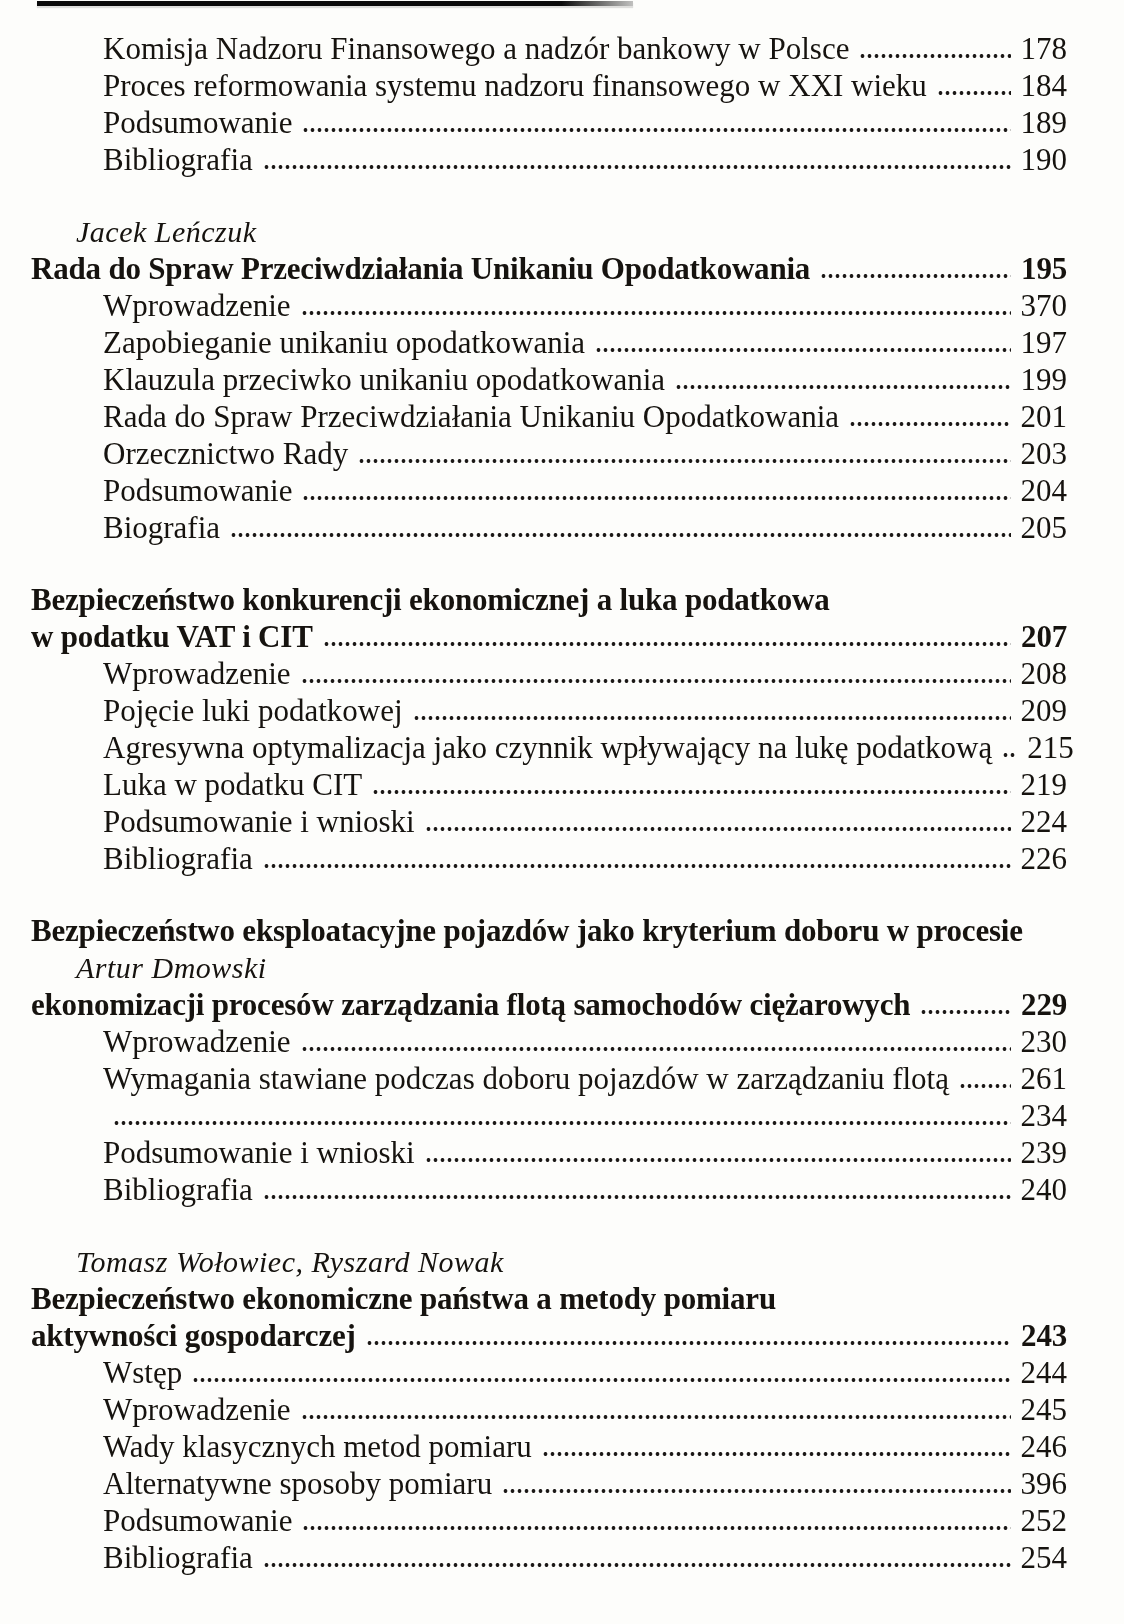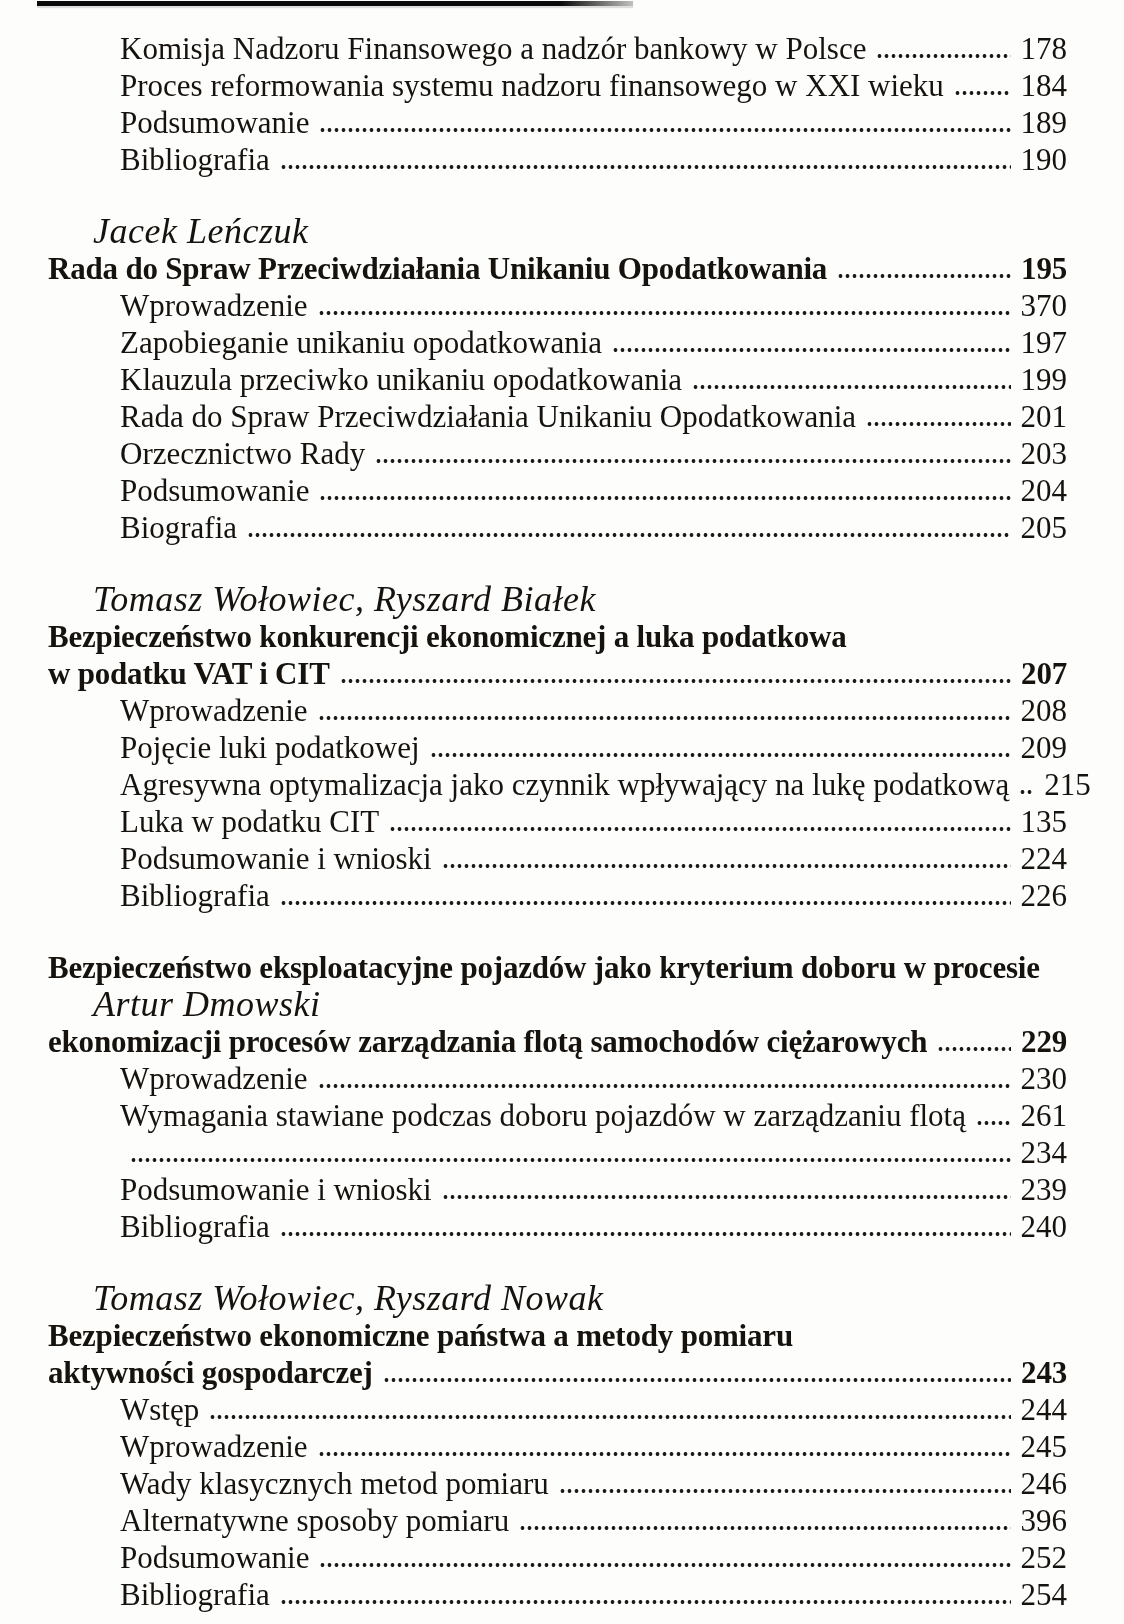--- a/index.html
+++ b/index.html
@@ -24,21 +24,21 @@
     width: 596px;
     height: 5px;
     background: linear-gradient(to right, #0b0b0b 0%, #0b0b0b 88%, rgba(11,11,11,0.25) 100%);
     box-shadow: 0 2px 1px rgba(0,0,0,0.12);
   }
   .content {
     position: absolute;
     top: 0;
     left: 0;
     right: 0;
-    padding: 30px 57px 0 48px;
+    padding: 30px 57px 0 31px;
   }
   .toc-section { margin: 0; }
   .toc-section + .toc-section { margin-top: 35px; }
 
   .row {
     display: flex;
     align-items: baseline;
     height: 37px;
     line-height: 37px;
     font-size: 31px;
@@ -57,21 +57,21 @@
   }
   .pg {
     flex: 0 0 auto;
     min-width: 46px;
     text-align: right;
   }
 
   .author-row {
     margin-left: 45px;
     font-style: italic;
-    font-size: 36px;
+    font-size: 30px;
     letter-spacing: 0.5px;
   }
   .title-row {
     margin-left: 0;
     font-weight: 700;
     letter-spacing: -0.2px;
   }
   .item-row {
     margin-left: 72px;
   }
@@ -143,23 +143,20 @@
     <span class="dots"></span>
     <span class="pg">204</span>
   </div>
         <div class="row item-row">
     <span class="label">Biografia</span>
     <span class="dots"></span>
     <span class="pg">205</span>
   </div>
       </section>
       <section class="toc-section">
-        <div class="row author-row">
-    <span class="label">Tomasz Wołowiec, Ryszard Białek</span>
-  </div>
         <div class="row title-row">
     <span class="label">Bezpieczeństwo konkurencji ekonomicznej a luka podatkowa</span>
   </div>
         <div class="row title-row">
     <span class="label">w podatku VAT i CIT</span>
     <span class="dots"></span>
     <span class="pg">207</span>
   </div>
         <div class="row item-row">
     <span class="label">Wprowadzenie</span>
@@ -172,21 +169,21 @@
     <span class="pg">209</span>
   </div>
         <div class="row item-row">
     <span class="label">Agresywna optymalizacja jako czynnik wpływający na lukę podatkową</span>
     <span class="dots"></span>
     <span class="pg">215</span>
   </div>
         <div class="row item-row">
     <span class="label">Luka w podatku CIT</span>
     <span class="dots"></span>
-    <span class="pg">135</span>
+    <span class="pg">219</span>
   </div>
         <div class="row item-row">
     <span class="label">Podsumowanie i wnioski</span>
     <span class="dots"></span>
     <span class="pg">224</span>
   </div>
         <div class="row item-row">
     <span class="label">Bibliografia</span>
     <span class="dots"></span>
     <span class="pg">226</span>

